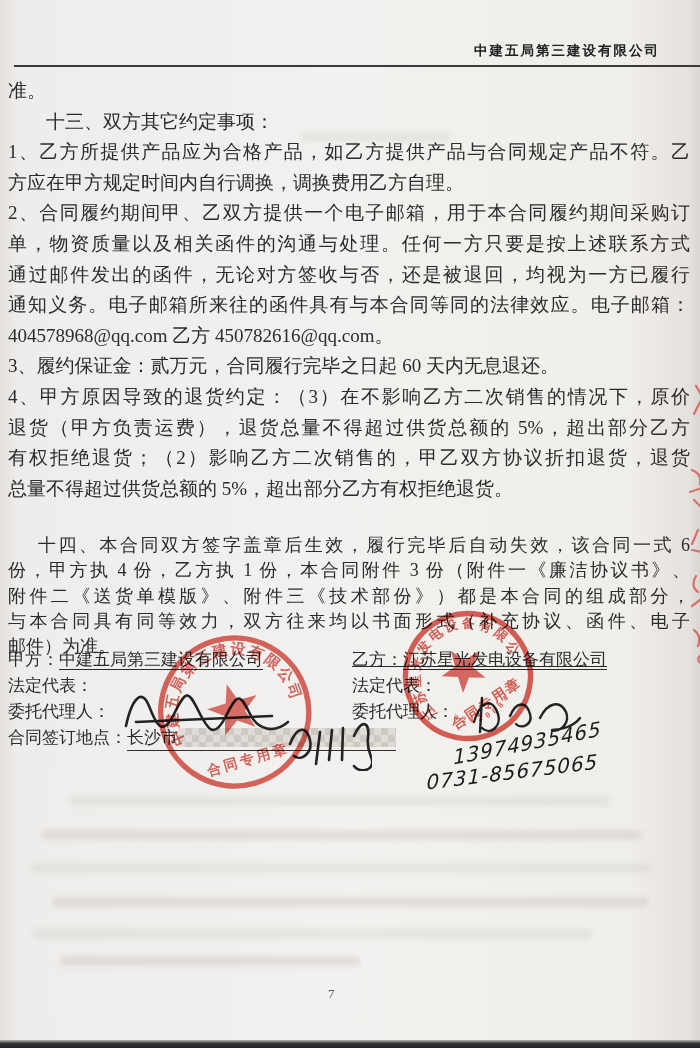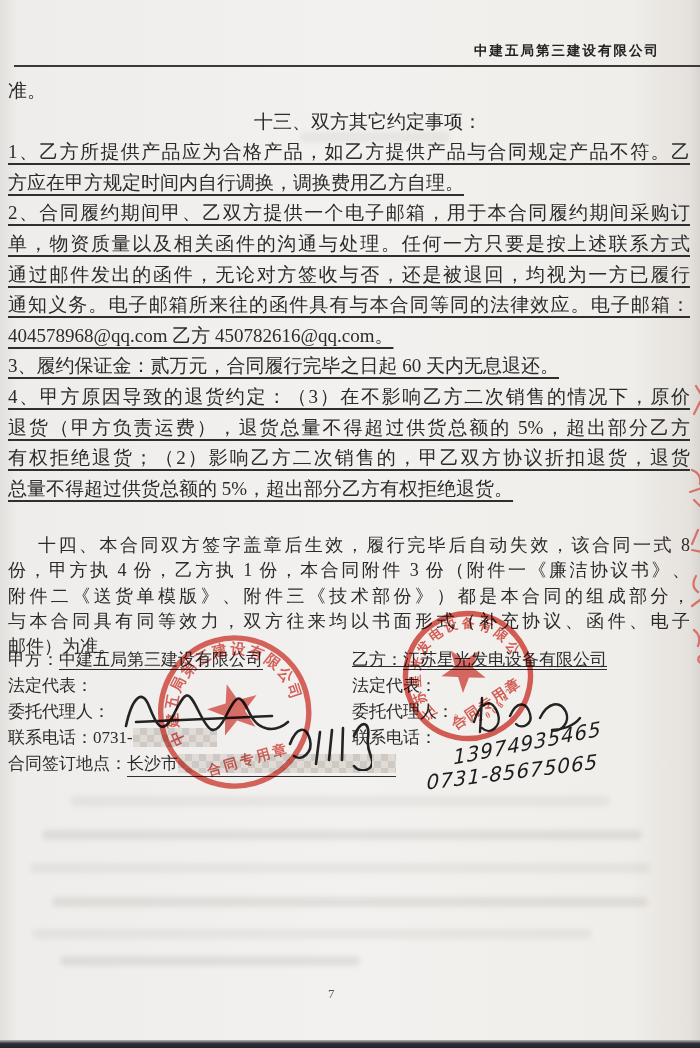--- a/index.html
+++ b/index.html
@@ -10,22 +10,22 @@
     font-family:"Liberation Serif","DejaVu Serif",serif;
     color:#2b2b2b;
   }
   .abs{position:absolute;}
   .hdr{top:42px;right:40px;font-size:13.5px;font-weight:bold;letter-spacing:2px;color:#222;}
   .hdr-rule{top:65px;left:14px;right:0;height:2px;background:#3a3a3a;}
   .sec1{top:76px;left:8px;width:682px;font-size:19px;line-height:30.6px;}
   .sec14{top:533px;left:8px;width:682px;font-size:18px;line-height:25.3px;}
   .line{white-space:nowrap;}
   .fill{white-space:normal;text-align:justify;text-align-last:justify;}
-  .u{text-decoration:underline;text-underline-offset:5px;text-decoration-thickness:1.5px;text-decoration-color:#2f2f2f;}
-  .ind{padding-left:38px;text-align:center;}
+  .u{text-underline-offset:5px;text-decoration-thickness:1.5px;text-decoration-color:#2f2f2f;}
+  .ind{padding-left:38px;}
   .ind2{padding-left:30px;}
   .sig{top:648px;left:8px;width:684px;font-size:17px;}
   .sigrow{height:26px;line-height:24px;white-space:nowrap;}
   .sigval{text-decoration:underline;text-underline-offset:4px;text-decoration-thickness:1.4px;padding-right:14px;}
   .colB{position:absolute;left:344px;top:0;}
   .uline{display:inline-block;border-bottom:1.5px solid #2f2f2f;font-family:Liberation Serif, serif;}
   .mosaic{
     display:inline-block;vertical-align:-4px;height:19px;
     background-image:
       linear-gradient(45deg,#c9c3bd 25%,transparent 25%,transparent 75%,#c9c3bd 75%),
@@ -61,43 +61,39 @@
   <div class="line u fill">通知义务。电子邮箱所来往的函件具有与本合同等同的法律效应。电子邮箱：</div>
   <div class="line u">404578968@qq.com 乙方 450782616@qq.com。</div>
   <div class="line u">3、履约保证金：贰万元，合同履行完毕之日起 60 天内无息退还。</div>
   <div class="line u fill">4、甲方原因导致的退货约定：（3）在不影响乙方二次销售的情况下，原价</div>
   <div class="line u fill">退货（甲方负责运费），退货总量不得超过供货总额的 5%，超出部分乙方</div>
   <div class="line u fill">有权拒绝退货；（2）影响乙方二次销售的，甲乙双方协议折扣退货，退货</div>
   <div class="line u">总量不得超过供货总额的 5%，超出部分乙方有权拒绝退货。</div>
 </div>
 
 <div class="abs sec14">
-  <div class="line fill ind2">十四、本合同双方签字盖章后生效，履行完毕后自动失效，该合同一式 8</div>
+  <div class="line fill ind2">十四、本合同双方签字盖章后生效，履行完毕后自动失效，该合同一式 6</div>
   <div class="line fill">份，甲方执 4 份，乙方执 1 份，本合同附件 3 份（附件一《廉洁协议书》、</div>
   <div class="line fill">附件二《送货单模版》、附件三《技术部份》）都是本合同的组成部分，</div>
   <div class="line fill">与本合同具有同等效力，双方往来均以书面形式（补充协议、函件、电子</div>
   <div class="line">邮件）为准。</div>
 </div>
 
 <div class="abs sig">
   <div class="sigrow">
     <span>甲方：</span><span class="sigval">中建五局第三建设有限公司</span>
     <span class="colB" style="top:0;text-decoration:underline;"><span>乙方：</span><span class="sigval">江苏星光发电设备有限公司</span></span>
   </div>
   <div class="sigrow">
     <span>法定代表：</span>
     <span class="colB" style="top:26px;">法定代表：</span>
   </div>
   <div class="sigrow">
     <span>委托代理人：</span>
     <span class="colB" style="top:52px;">委托代理人：</span>
-  </div>
-  <div class="sigrow">
-    <span>联系电话：</span><span>0731-</span><span class="mosaic" style="width:84px;"></span>
-    <span class="colB" style="top:78px;">联系电话：</span>
   </div>
   <div class="sigrow">
     <span>合同签订地点：</span><span class="uline"><span>长沙市</span><span class="mosaic" style="width:218px;"></span></span>
   </div>
 </div>
 
 <div class="abs hand hp1">13974935465</div>
 <div class="abs hand hp2">0731-85675065</div>
 
 <svg class="abs" style="top:686px;left:122px;" width="250" height="85" viewBox="0 0 250 85">

